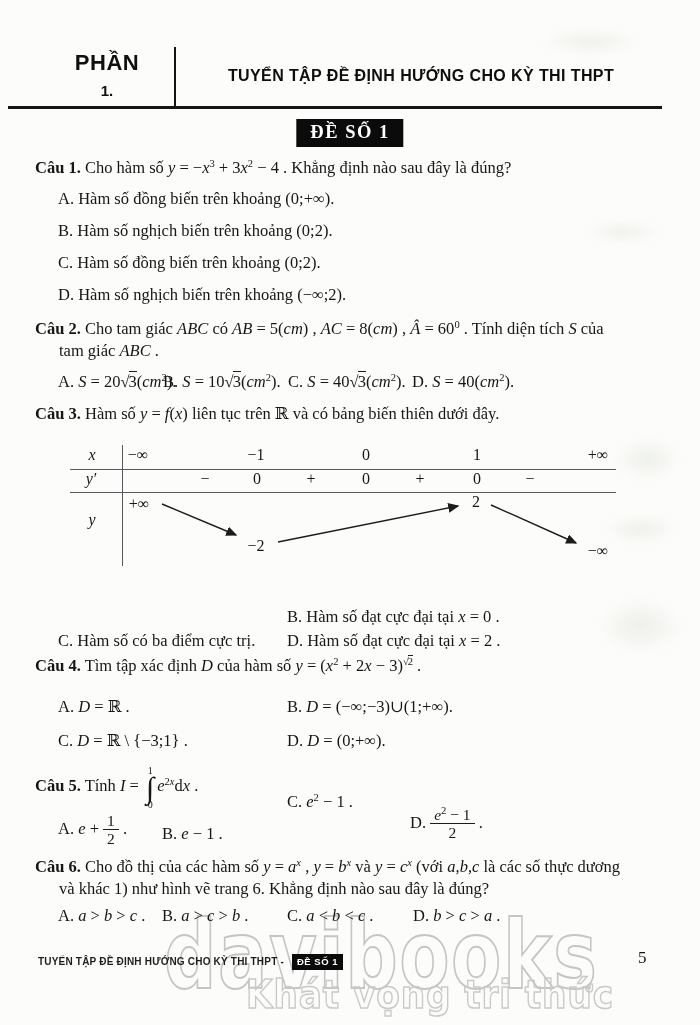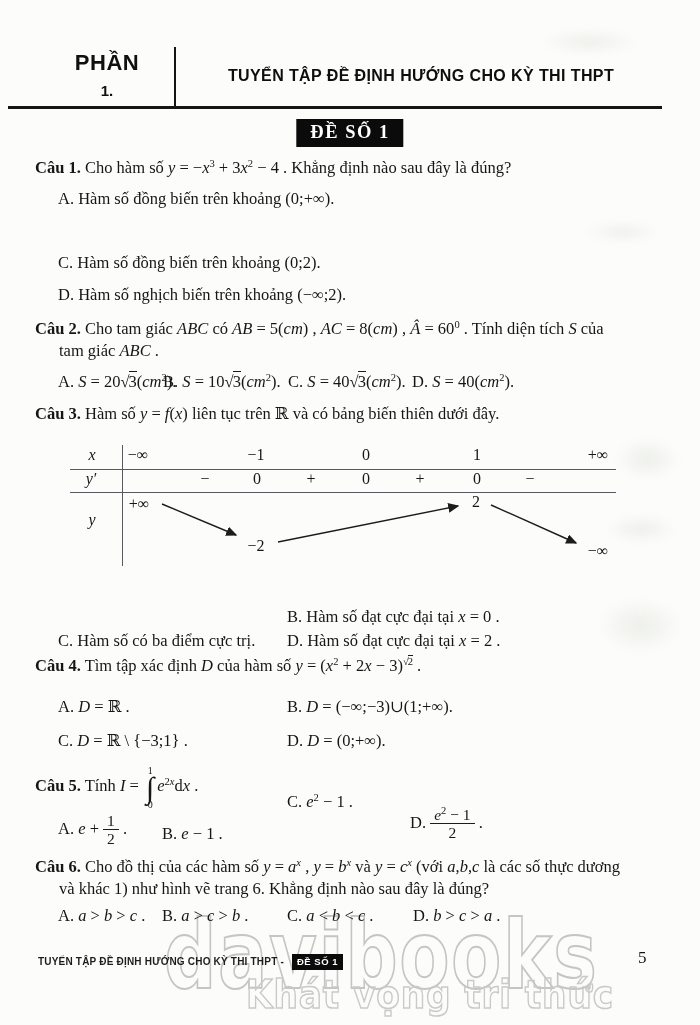--- a/index.html
+++ b/index.html
@@ -79,20 +79,22 @@
   <div class="book-title">TUYỂN TẬP ĐỀ ĐỊNH HƯỚNG CHO KỲ THI THPT</div>
   <div class="hrule"></div>
   <div class="exam-badge">ĐỀ SỐ 1</div>
 
   <div class="stem nw" style="top:157px">
     <span class="qlabel">Câu 1.</span>
     <span>Cho hàm số <i>y</i> = −<i>x</i><sup>3</sup> + 3<i>x</i><sup>2</sup> − 4 . Khẳng định nào sau đây là đúng?</span>
   </div>
   <div class="opt" style="left:58px;top:189px">
     <span>A.</span> <span>Hàm số đồng biến trên khoảng (0;+∞).</span></div>
+  <div class="opt" style="left:58px;top:221px">
+    <span>B.</span> <span>Hàm số nghịch biến trên khoảng (0;2).</span></div>
   <div class="opt" style="left:58px;top:253px">
     <span>C.</span> <span>Hàm số đồng biến trên khoảng (0;2).</span></div>
   <div class="opt" style="left:58px;top:285px">
     <span>D.</span> <span>Hàm số nghịch biến trên khoảng (−∞;2).</span></div>
 
   <div class="stem" style="top:318px">
     <span class="qlabel">Câu 2.</span>
     <span>Cho tam giác <i>ABC</i> có <i>AB</i> = 5(<i>cm</i>) , <i>AC</i> = 8(<i>cm</i>) , <i>Â</i> = 60<sup>0</sup> . Tính diện tích <i>S</i> của<br><span class="cont">tam giác <i>ABC</i> .</span></span>
   </div>
   <div class="opt" style="left:58px;top:372px">

